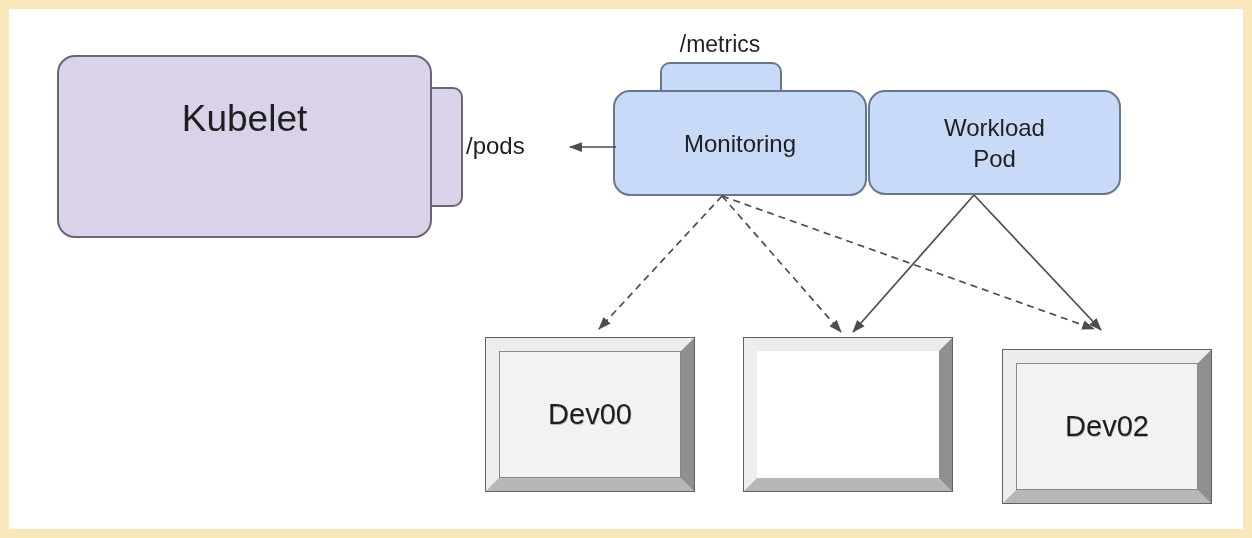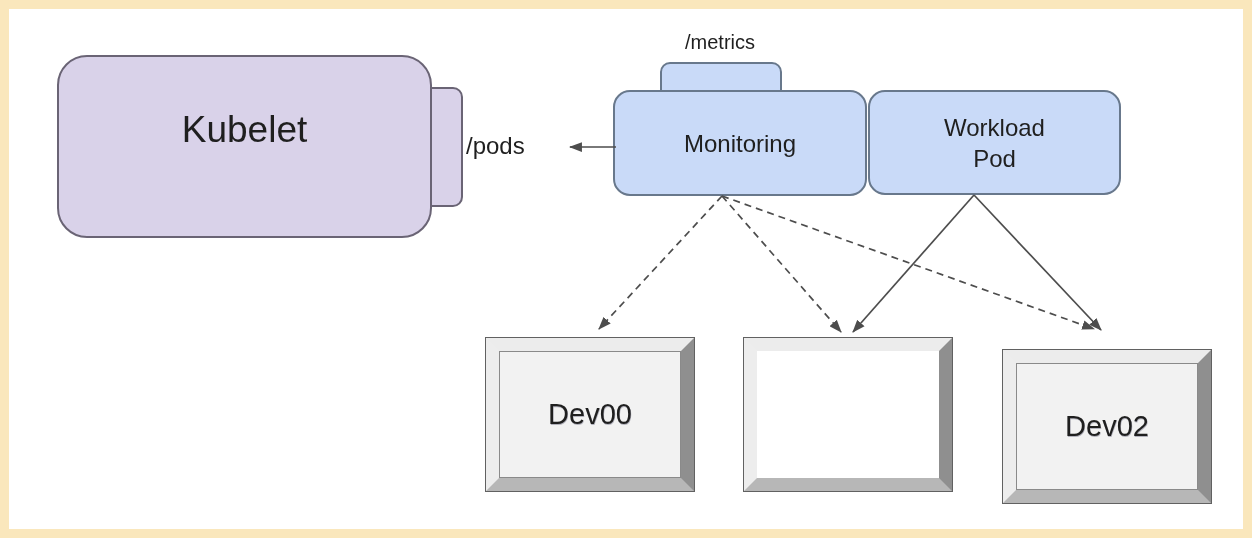--- a/index.html
+++ b/index.html
@@ -37,24 +37,24 @@
   .purple {
     background: #d9d2e9;
     border: 2px solid #6a6475;
   }
   .blue {
     background: #c9daf8;
     border: 2px solid #68788c;
   }
   .kubelet-main {
     left: 57px; top: 55px; width: 375px; height: 183px;
-    border-radius: 30px;
+    border-radius: 18px;
     z-index: 4;
     justify-content: flex-start;
-    padding-top: 52px;
+    padding-top: 41px;
     font-size: 37px;
   }
   .kubelet-port {
     left: 410px; top: 87px; width: 53px; height: 120px;
     border-radius: 10px;
     z-index: 3;
   }
   .metrics-tab {
     left: 660px; top: 62px; width: 122px; height: 42px;
     border-radius: 10px;
@@ -76,21 +76,21 @@
   }
   .endpoint-label {
     position: absolute;
     font-size: 24px;
     z-index: 6;
     white-space: nowrap;
   }
   .metrics-label {
     left: 655px; top: 31px; width: 130px;
     text-align: center;
-    font-size: 20px;
+    font-size: 23px;
   }
   .pods-label {
     left: 466px; top: 132px;
   }
   
   .dev-box {
     position: absolute;
     top: 337px;
     width: 210px;
     height: 155px;

